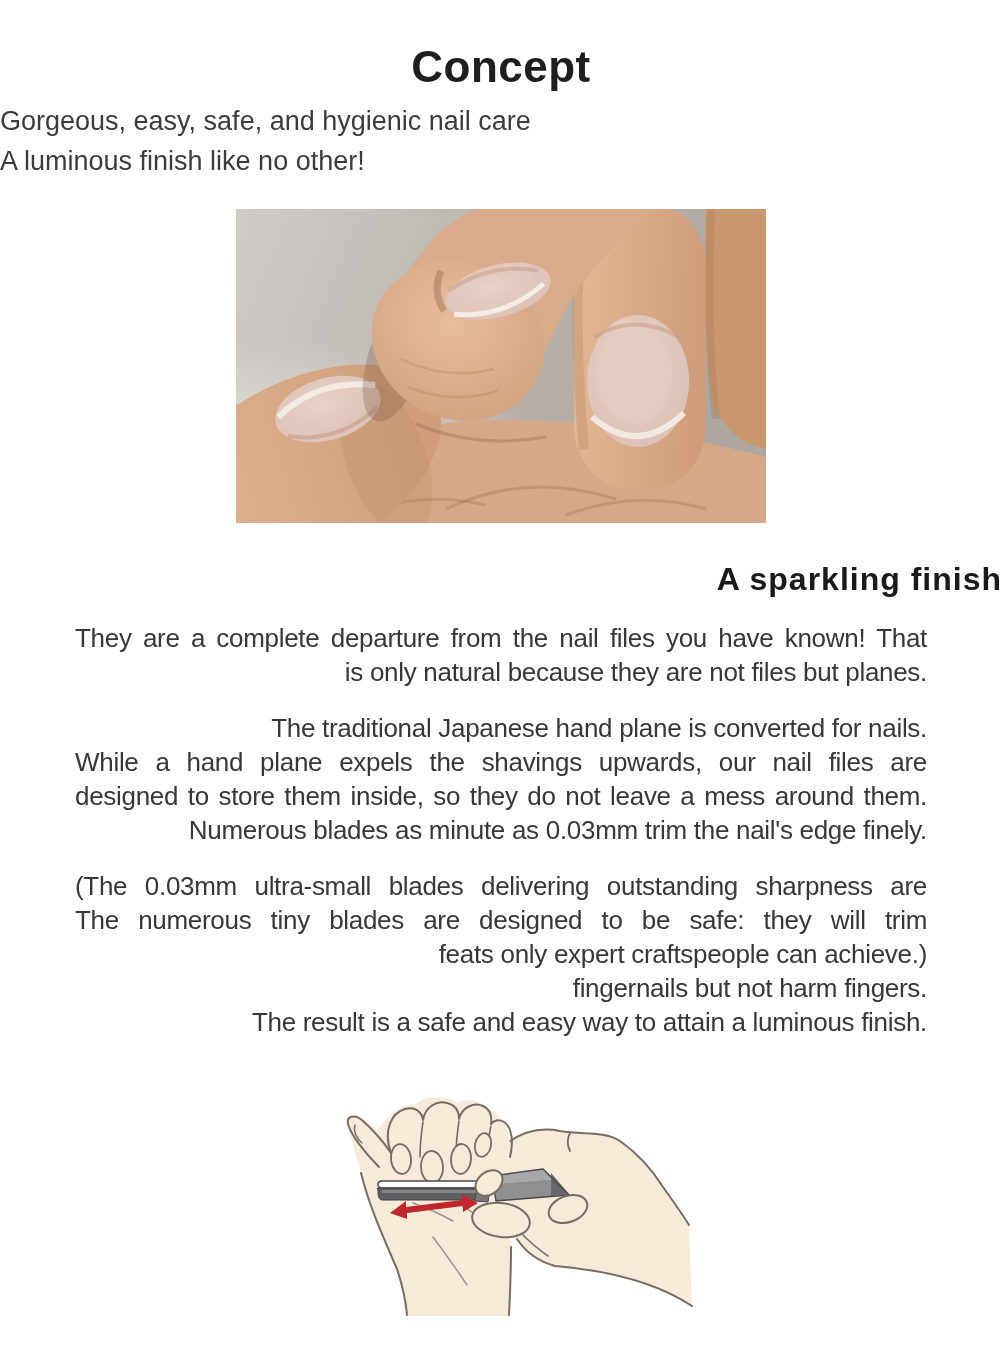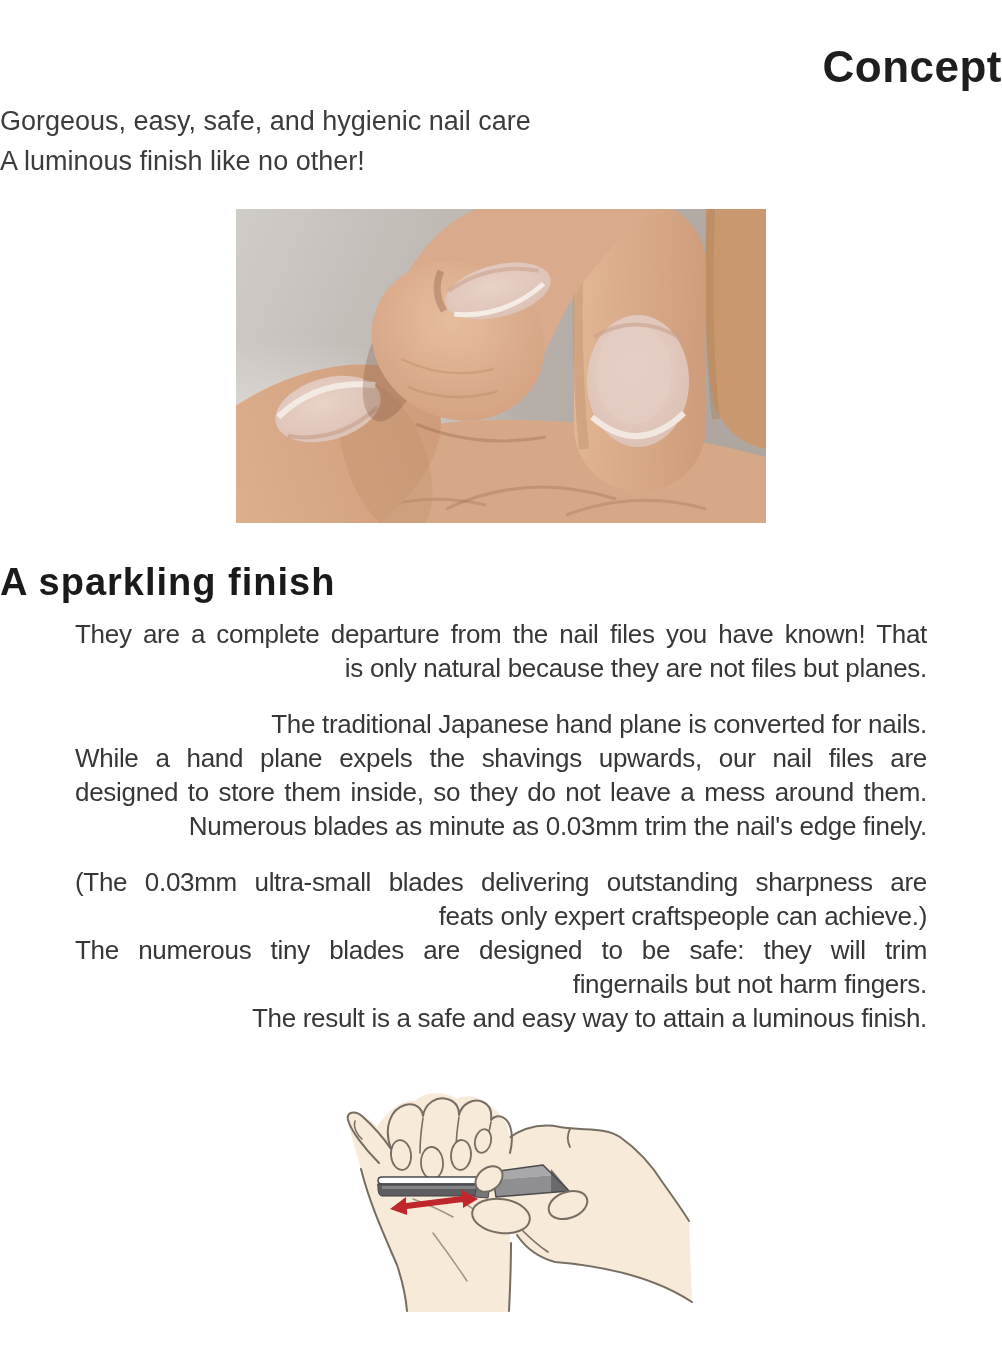--- a/index.html
+++ b/index.html
@@ -3,35 +3,35 @@
 <meta charset="utf-8">
 <style>
   html,body{margin:0;padding:0;}
   body{
     width:1002px;height:1361px;overflow:hidden;background:#ffffff;
     font-family:"Liberation Sans","DejaVu Sans",sans-serif;
     color:#3a3a3a;
   }
   .page{width:1002px;height:1361px;position:relative;}
   .page-title{
-    margin:42px 0 0 0;text-align:right;
+    margin:42px 0 0 0;text-align:center;
     font-size:44px;font-weight:700;color:#1e1e1e;line-height:1.15;
     letter-spacing:.5px;
   }
   .subtitle{margin-top:8px;text-align:left;}
   .subtitle-line{font-size:27px;line-height:40px;color:#3c3c3c;}
   .photo-wrap{margin:28px auto 0 auto;width:530px;height:314px;}
   .photo-wrap svg{display:block;}
   .section-heading{
-    margin:38px 0 0 0;text-align:left;
-    font-size:38px;font-weight:700;color:#1a1a1a;line-height:1.15;
+    margin:38px 0 0 0;text-align:right;
+    font-size:32px;font-weight:700;color:#1a1a1a;line-height:1.15;
     letter-spacing:1px;
   }
   .body-text{
-    width:852px;margin:13px auto 0 auto;
+    width:852px;margin:24px auto 0 auto;
     font-size:26px;line-height:34px;letter-spacing:-0.3px;color:#373737;
   }
   .body-para{margin:0 0 22px 0;}
   .line{text-align:right;white-space:normal;}
   .line.stretch{text-align:justify;text-align-last:justify;}
   .illustration-wrap{
     margin:50px 0 0 0;display:flex;justify-content:center;
     transform:translateX(14px);
   }
 </style>
@@ -122,22 +122,22 @@
       <div class="line">is only natural because they are not files but planes.</div>
     </div>
     <div class="body-para">
       <div class="line">The traditional Japanese hand plane is converted for nails.</div>
       <div class="line stretch">While a hand plane expels the shavings upwards, our nail files are</div>
       <div class="line stretch">designed to store them inside, so they do not leave a mess around them.</div>
       <div class="line">Numerous blades as minute as 0.03mm trim the nail's edge finely.</div>
     </div>
     <div class="body-para">
       <div class="line stretch">(The 0.03mm ultra-small blades delivering outstanding sharpness are</div>
+      <div class="line stretch">The numerous tiny blades are designed to be safe: they will trim</div>
       <div class="line">feats only expert craftspeople can achieve.)</div>
-      <div class="line stretch">The numerous tiny blades are designed to be safe: they will trim</div>
       <div class="line">fingernails but not harm fingers.</div>
       <div class="line">The result is a safe and easy way to attain a luminous finish.</div>
     </div>
   </div>
 
   <div class="illustration-wrap">
     <svg width="400" height="260" viewBox="0 0 400 260" role="img" aria-label="Line drawing of one hand holding a gray nail plane, filing the fingernails of the other hand, with a red double-headed arrow showing the back-and-forth motion">
       <g stroke-linecap="round" stroke-linejoin="round">
 
         <path d="M 185,60 C 205,42 225,38 245,42 C 270,46 290,42 305,52 C 322,64 338,82 348,98 C 358,112 368,126 374,136 L 377,218 C 340,194 295,180 240,176 C 220,172 205,158 196,142 C 188,128 180,112 172,100 C 165,92 160,85 166,76 C 172,68 178,64 185,60 Z" fill="#f8ead9"></path>

